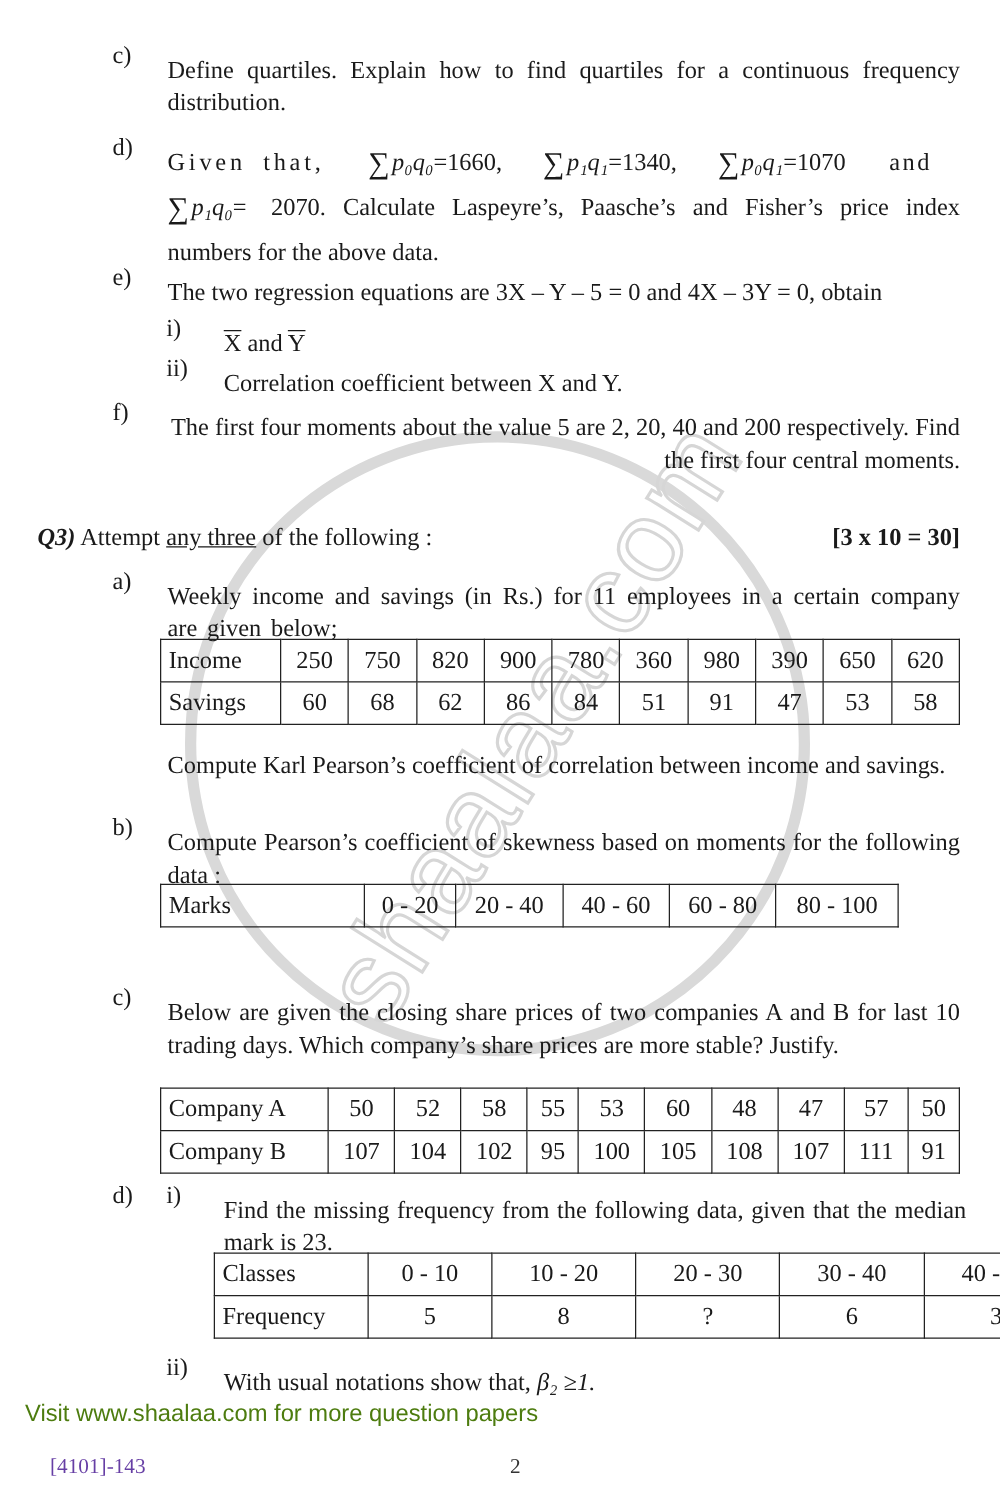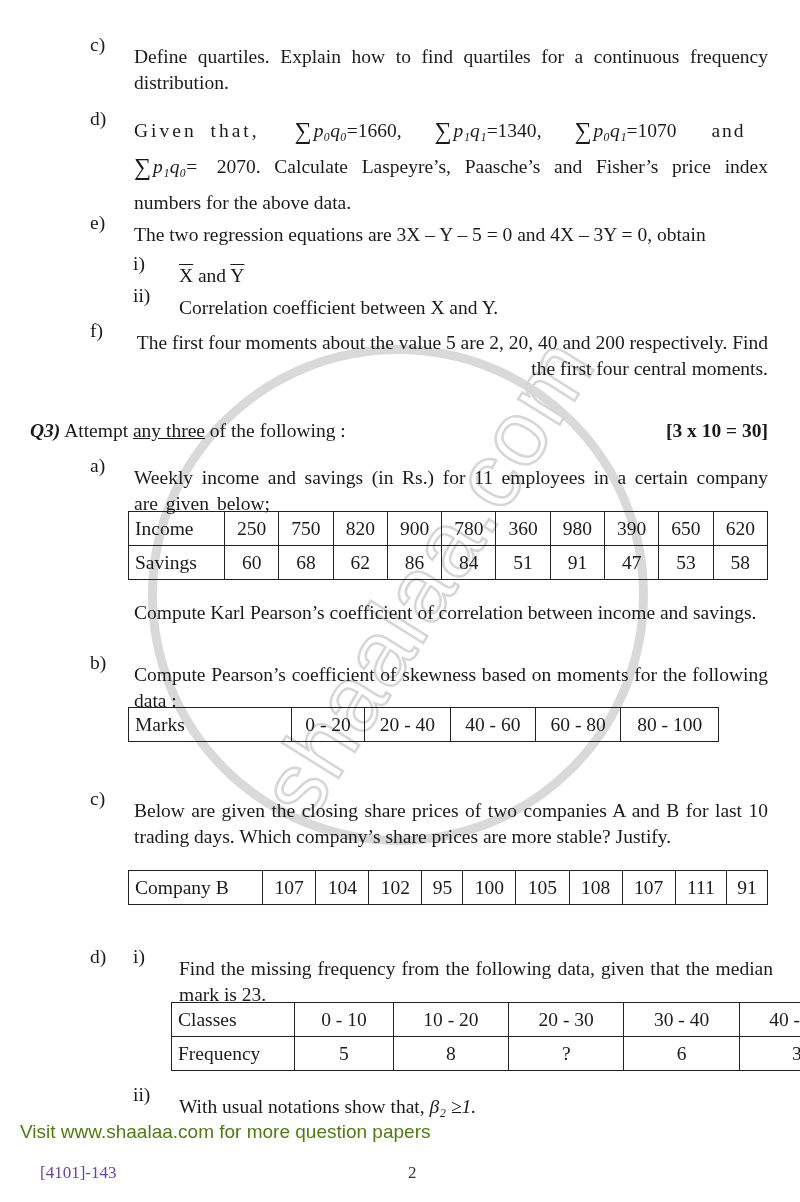--- a/index.html
+++ b/index.html
@@ -140,20 +140,33 @@
     </tr>
   </tbody>
     </table>
 
   <div class="item" style="top:786px;">
     <span class="lbl">c)</span>
     <div class="body">Below are given the closing share prices of two companies A and B for last 10 trading days. Which company’s share prices are more stable? Justify.</div>
   </div>
   <table class="dt" style="left:128px; top:870px; width:640px;">
     <tbody>
+        <tr>
+      <td class="h">Company A</td>
+      <td>50</td>
+          <td>52</td>
+          <td>58</td>
+          <td>55</td>
+          <td>53</td>
+          <td>60</td>
+          <td>48</td>
+          <td>47</td>
+          <td>57</td>
+          <td>50</td>
+    </tr>
     <tr>
       <td class="h">Company B</td>
       <td>107</td>
           <td>104</td>
           <td>102</td>
           <td>95</td>
           <td>100</td>
           <td>105</td>
           <td>108</td>
           <td>107</td>

